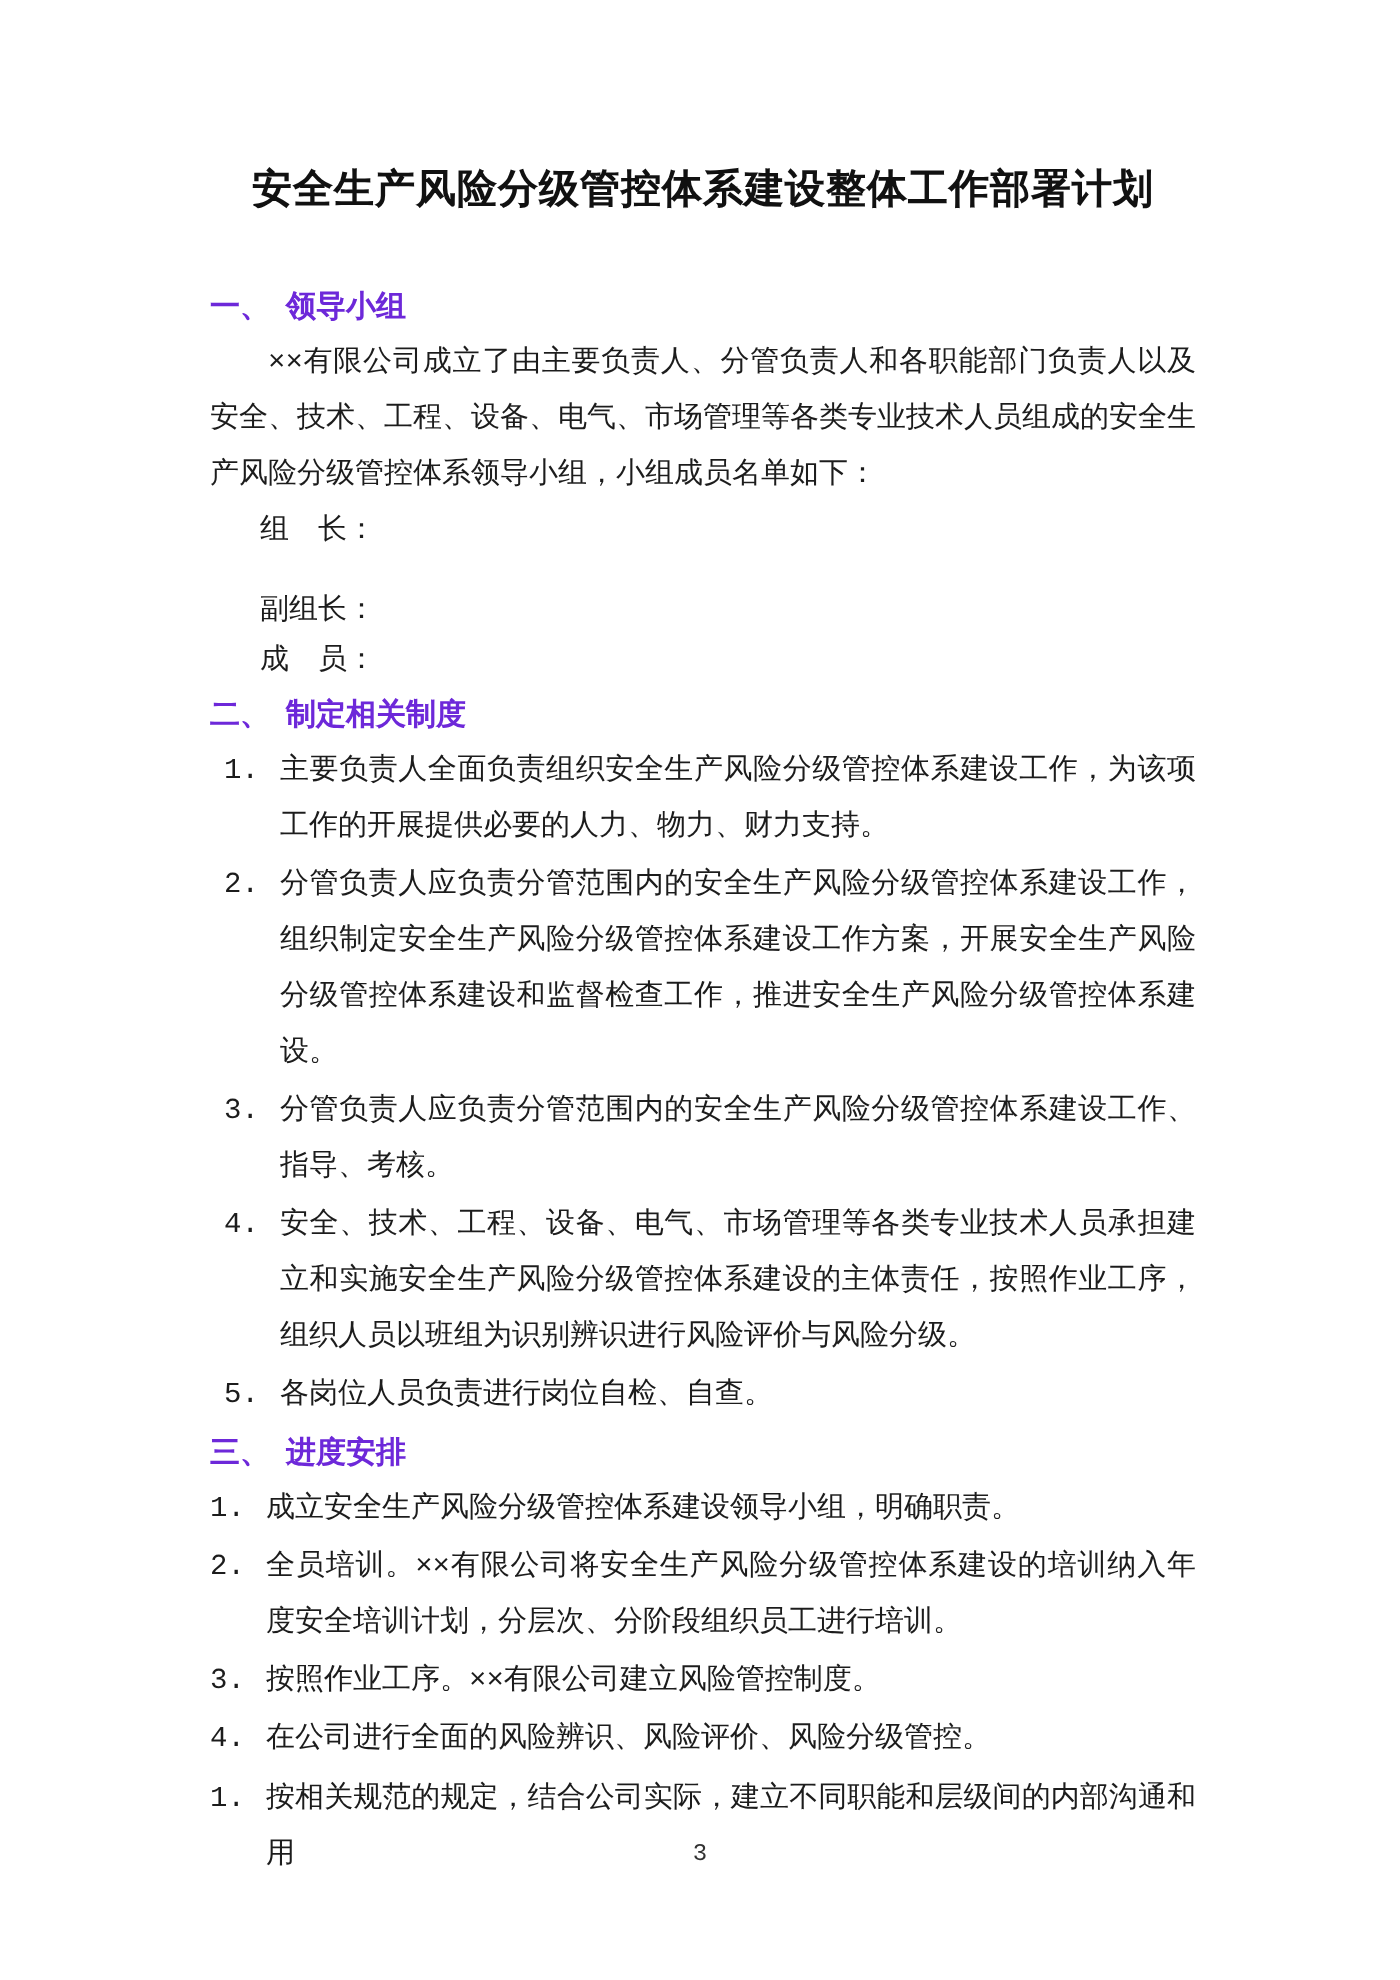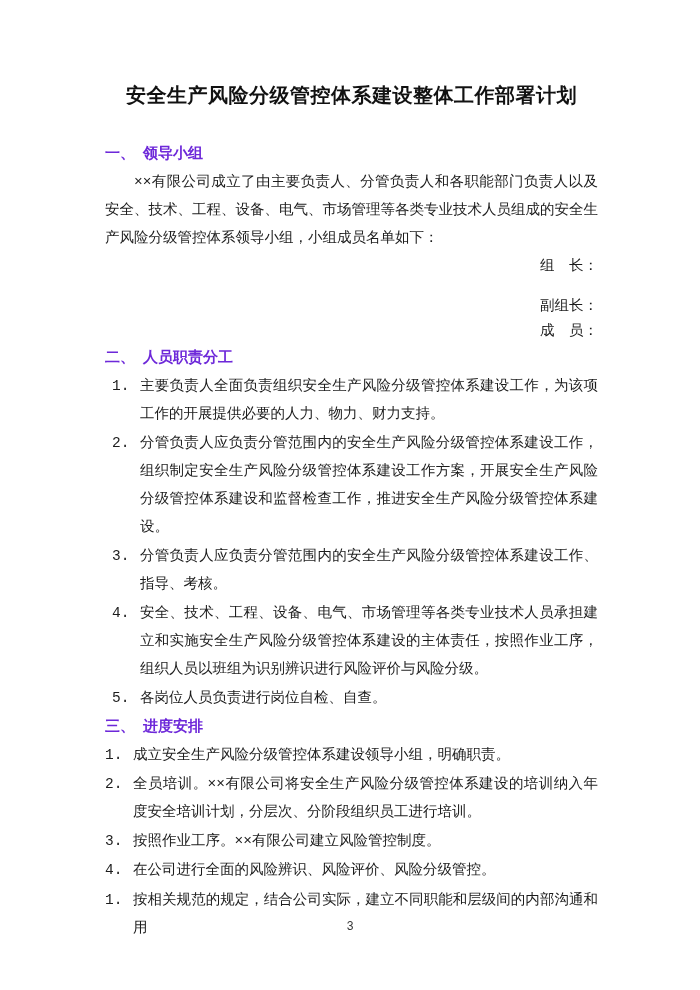--- a/index.html
+++ b/index.html
@@ -40,21 +40,20 @@
   .para {
     font-size: 14.5px;
     line-height: 28px;
     margin: 0;
     text-align: justify;
     text-indent: 2em;
   }
   .roles {
     padding-left: 25px;
     margin-top: 2px;
-    text-align: right;
   }
   .role {
     font-size: 14.5px;
     line-height: 25px;
   }
   .role-gap {
     margin-bottom: 15px;
   }
   .items {
     margin: 0;
@@ -106,21 +105,21 @@
     <p class="para">××有限公司成立了由主要负责人、分管负责人和各职能部门负责人以及安全、技术、工程、设备、电气、市场管理等各类专业技术人员组成的安全生产风险分级管控体系领导小组，小组成员名单如下：</p>
     <div class="roles">
       <div class="role role-gap">组　长：</div>
       <div class="role">副组长：</div>
       <div class="role">成　员：</div>
     </div>
   </div>
 
   <div class="sec">
     <div class="heading">
-      <span class="hnum">二、</span><span>人员职责分工</span>
+      <span class="hnum">二、</span><span>制定相关制度</span>
     </div>
     <div class="items items-indented">
       <div class="item">
         <span class="num">1.</span>
         <span class="txt">主要负责人全面负责组织安全生产风险分级管控体系建设工作，为该项工作的开展提供必要的人力、物力、财力支持。</span>
       </div>
       <div class="item">
         <span class="num">2.</span>
         <span class="txt">分管负责人应负责分管范围内的安全生产风险分级管控体系建设工作，组织制定安全生产风险分级管控体系建设工作方案，开展安全生产风险分级管控体系建设和监督检查工作，推进安全生产风险分级管控体系建设。</span>
       </div>

